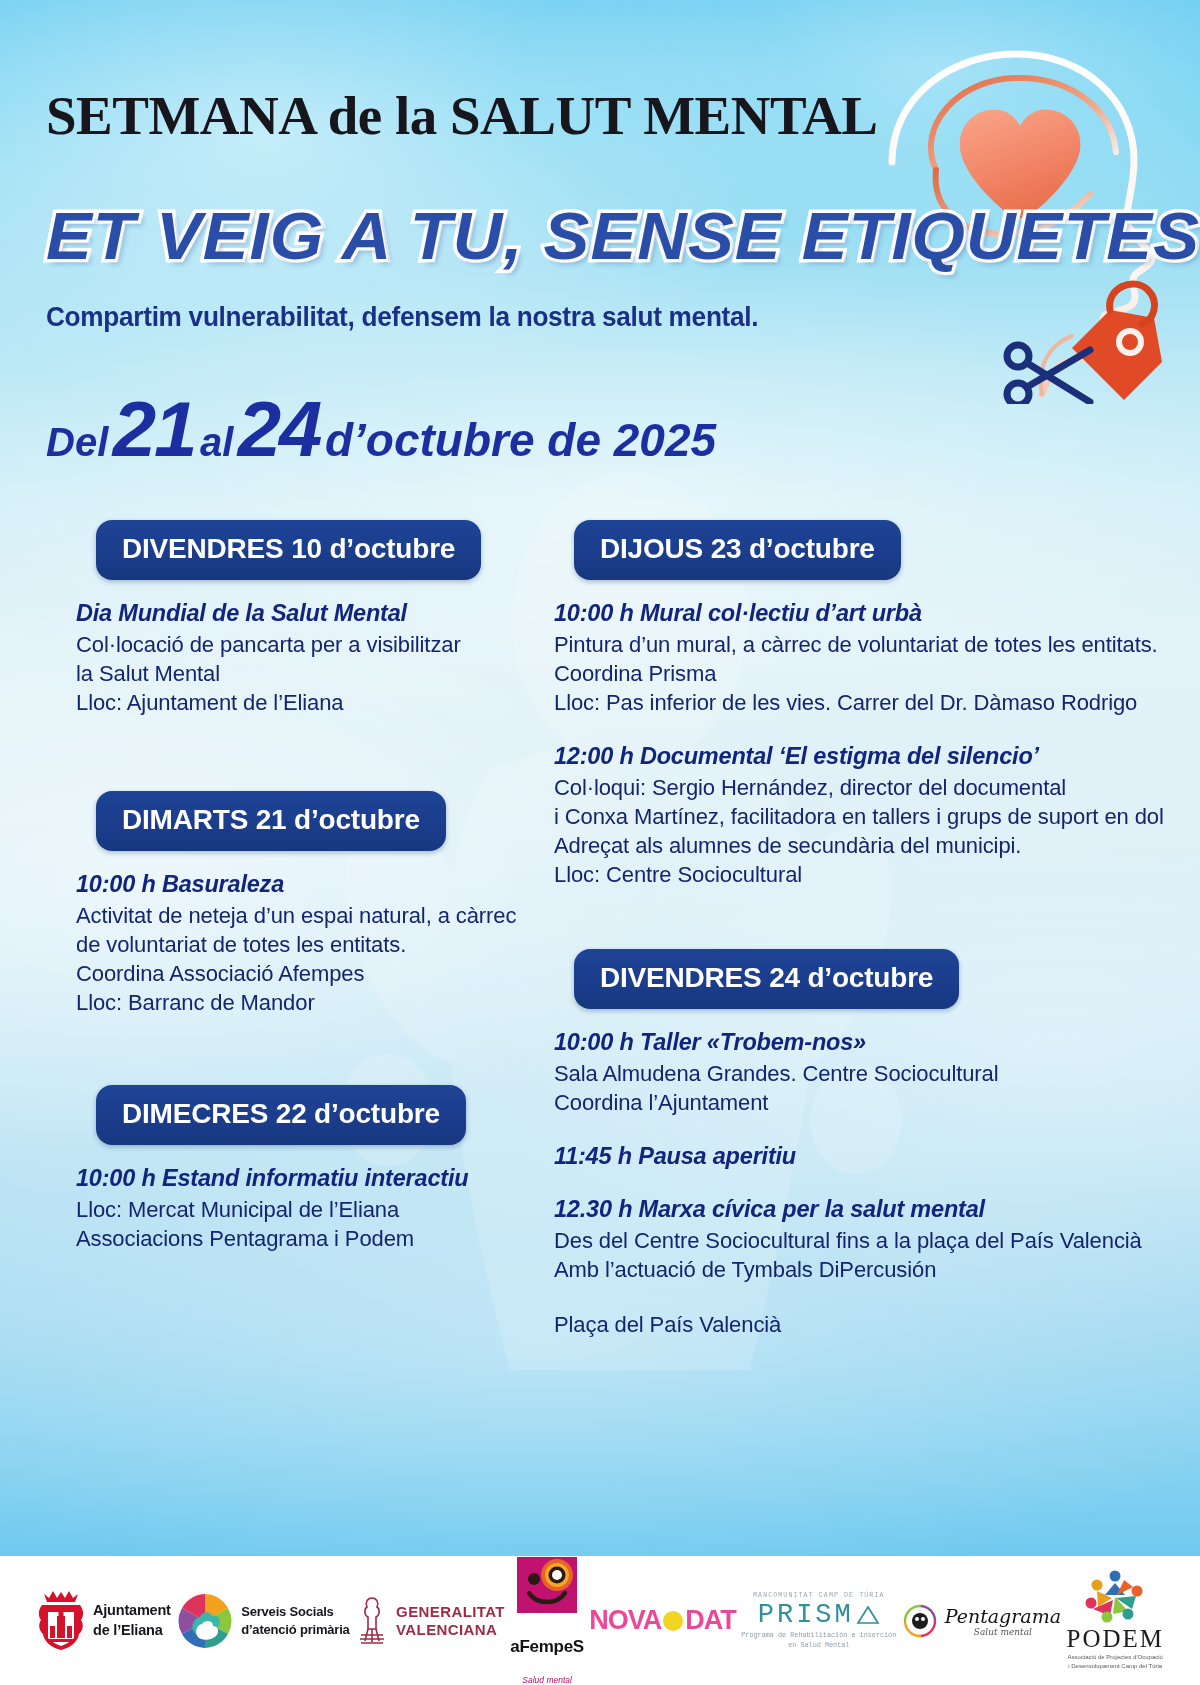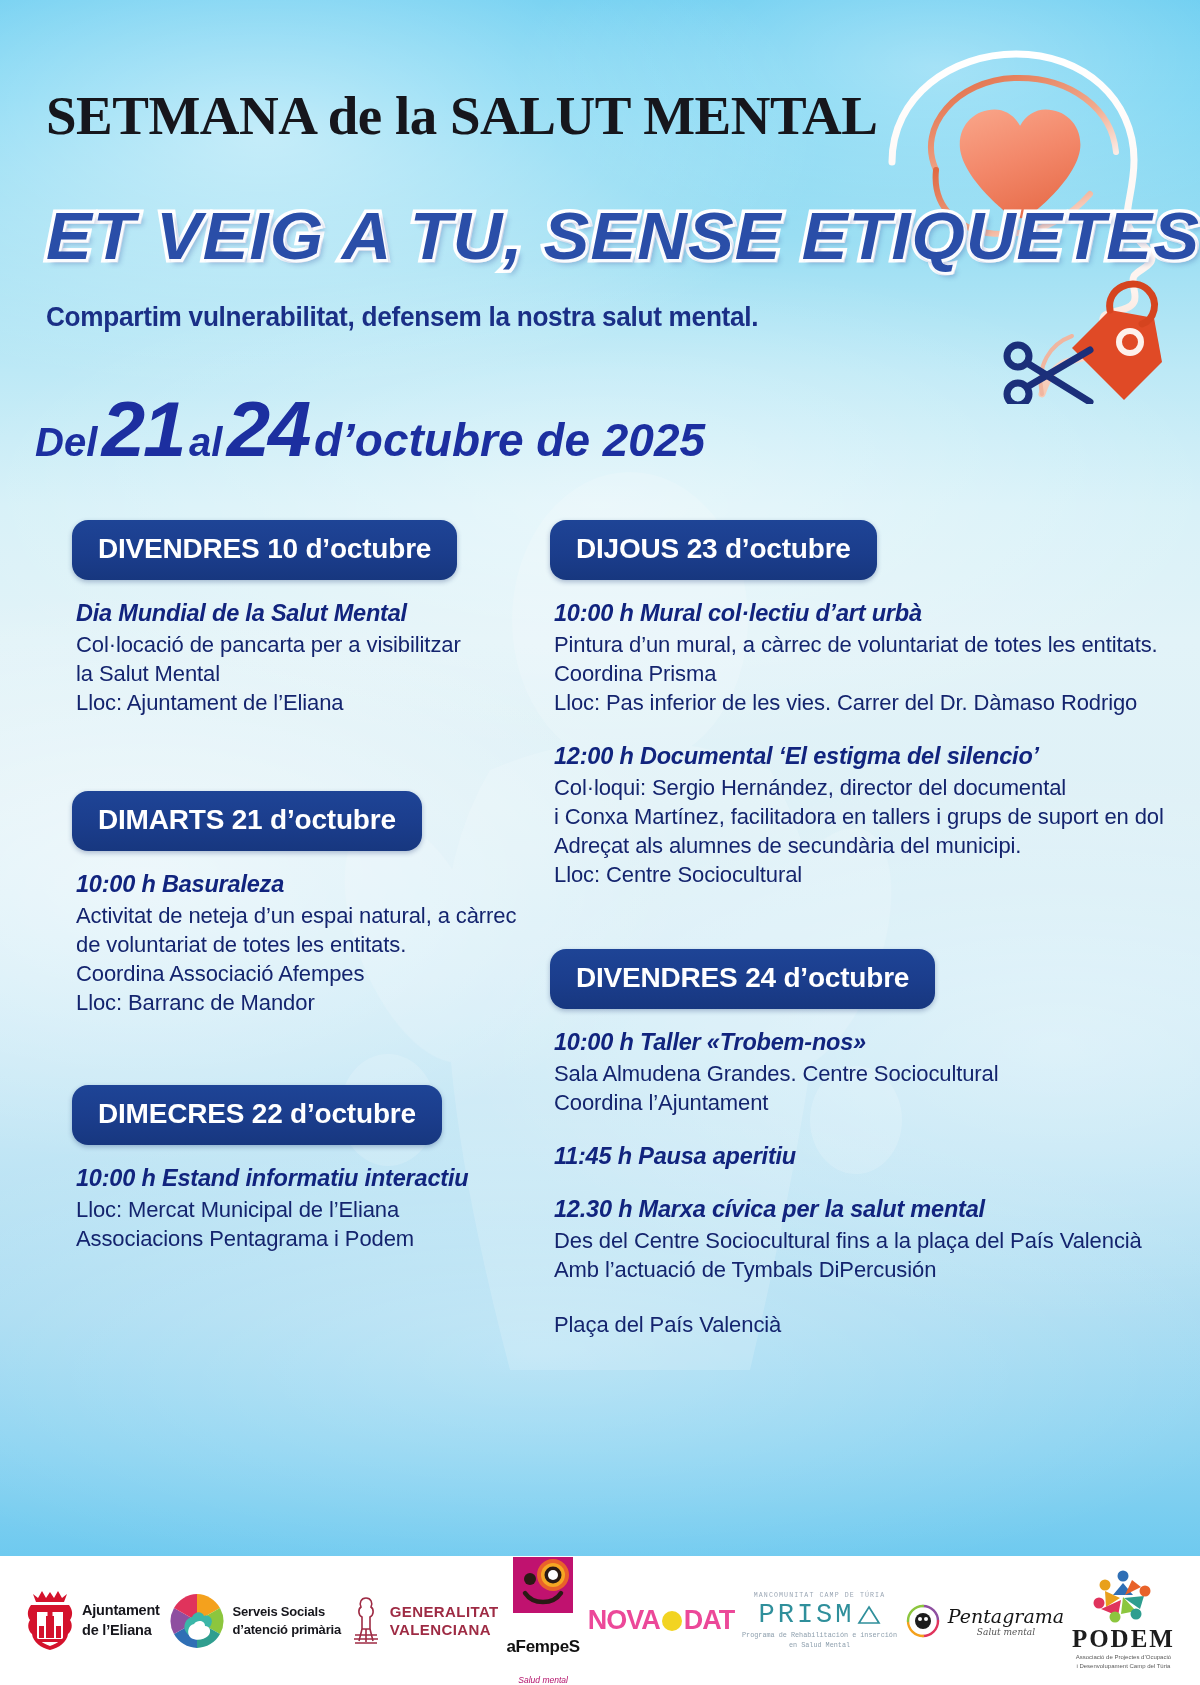--- a/index.html
+++ b/index.html
@@ -107,21 +107,21 @@
     font-size: 27px;
     color: #1a2f86;
     letter-spacing: -0.3px;
     white-space: nowrap;
     transform: scaleX(0.97);
     transform-origin: left center;
   }
 
   .dateline {
     position: absolute;
-    left: 35px;
+    left: 46px;
     top: 390px;
     font-style: italic;
     font-weight: bold;
     color: #1c2fa0;
     white-space: nowrap;
     line-height: 1;
   }
   .dateline .dw { font-size: 40px; vertical-align: baseline; }
   .dateline .dnum { font-size: 78px; vertical-align: baseline; letter-spacing: -2px; }
   .dateline .dtail { font-size: 46px; vertical-align: baseline; }
@@ -137,20 +137,21 @@
     display: inline-block;
     background: linear-gradient(180deg, #1e4496 0%, #1b3d8c 55%, #17377f 100%);
     color: #ffffff;
     font-weight: bold;
     font-size: 28px;
     letter-spacing: -0.2px;
     padding: 13px 26px 15px 26px;
     border-radius: 16px;
     white-space: nowrap;
     box-shadow: 0 2px 5px rgba(20,45,110,0.30);
+    margin-left: 24px;
   }
 
   .events { margin-top: 20px; padding-left: 4px; }
   .event { margin-bottom: 26px; }
   .event:last-child { margin-bottom: 0; }
 
   .ev-title {
     font-weight: bold;
     font-style: italic;
     font-size: 23.5px;
@@ -171,37 +172,37 @@
   .footer {
     position: absolute;
     left: 0;
     bottom: 0;
     width: 1200px;
     height: 129px;
     background: #ffffff;
     display: flex;
     align-items: center;
     justify-content: space-between;
-    padding: 0 25px;
+    padding: 0 36px;
   }
   .logo { display: flex; align-items: center; gap: 7px; flex: 0 0 auto; }
   .logo-stack { display: flex; flex-direction: column; }
 
   .lg-text-1 { font-size: 14.5px; font-weight: bold; color: #16161c; line-height: 1.35; letter-spacing: -0.2px; }
   .lg-text-ss { font-size: 13px; font-weight: bold; color: #16161c; line-height: 1.35; letter-spacing: -0.2px; }
   .lg-gv { font-size: 15px; font-weight: bold; color: #9e2b44; line-height: 1.15; letter-spacing: 0.4px; }
   .lg-afempes { font-size: 17px; font-weight: bold; color: #111; text-align: center; letter-spacing: -0.3px; }
   .lg-afempes-sub { font-size: 8.5px; color: #b3126b; text-align: center; font-style: italic; }
   .lg-nova { font-size: 27px; font-weight: bold; color: #ec4899; letter-spacing: -1px; }
   .lg-prisma-top { font-size: 6.6px; color: #9aa6b4; letter-spacing: 1.1px; text-align: center; }
   .lg-prisma { font-size: 27px; color: #2f8f9b; letter-spacing: 3px; font-weight: normal; }
   .lg-prisma-sub { font-size: 6.8px; color: #8fa0ae; text-align: center; line-height: 1.25; }
   .lg-penta { font-family: "DejaVu Serif", serif; font-style: italic; font-size: 19px; color: #141414; }
   .lg-penta-sub { font-family: "DejaVu Serif", serif; font-style: italic; font-size: 9px; color: #555; text-align: center; }
-  .lg-podem { font-family: "Liberation Serif", serif; font-size: 25px; color: #1d1d1d; letter-spacing: 2px; text-align: center; font-weight: bold; }
+  .lg-podem { font-family: "Liberation Serif", serif; font-size: 25px; color: #1d1d1d; letter-spacing: 2px; text-align: center; }
   .lg-podem-sub { font-size: 6px; color: #5a5a5a; text-align: center; line-height: 1.3; }
 </style>
 </head>
 <body>
 
 <div class="poster">
 
   <svg class="watermark" viewBox="0 0 620 920" aria-hidden="true">
     <g fill="#ffffff" opacity="0.55">
       <ellipse cx="330" cy="150" rx="118" ry="148"></ellipse>

